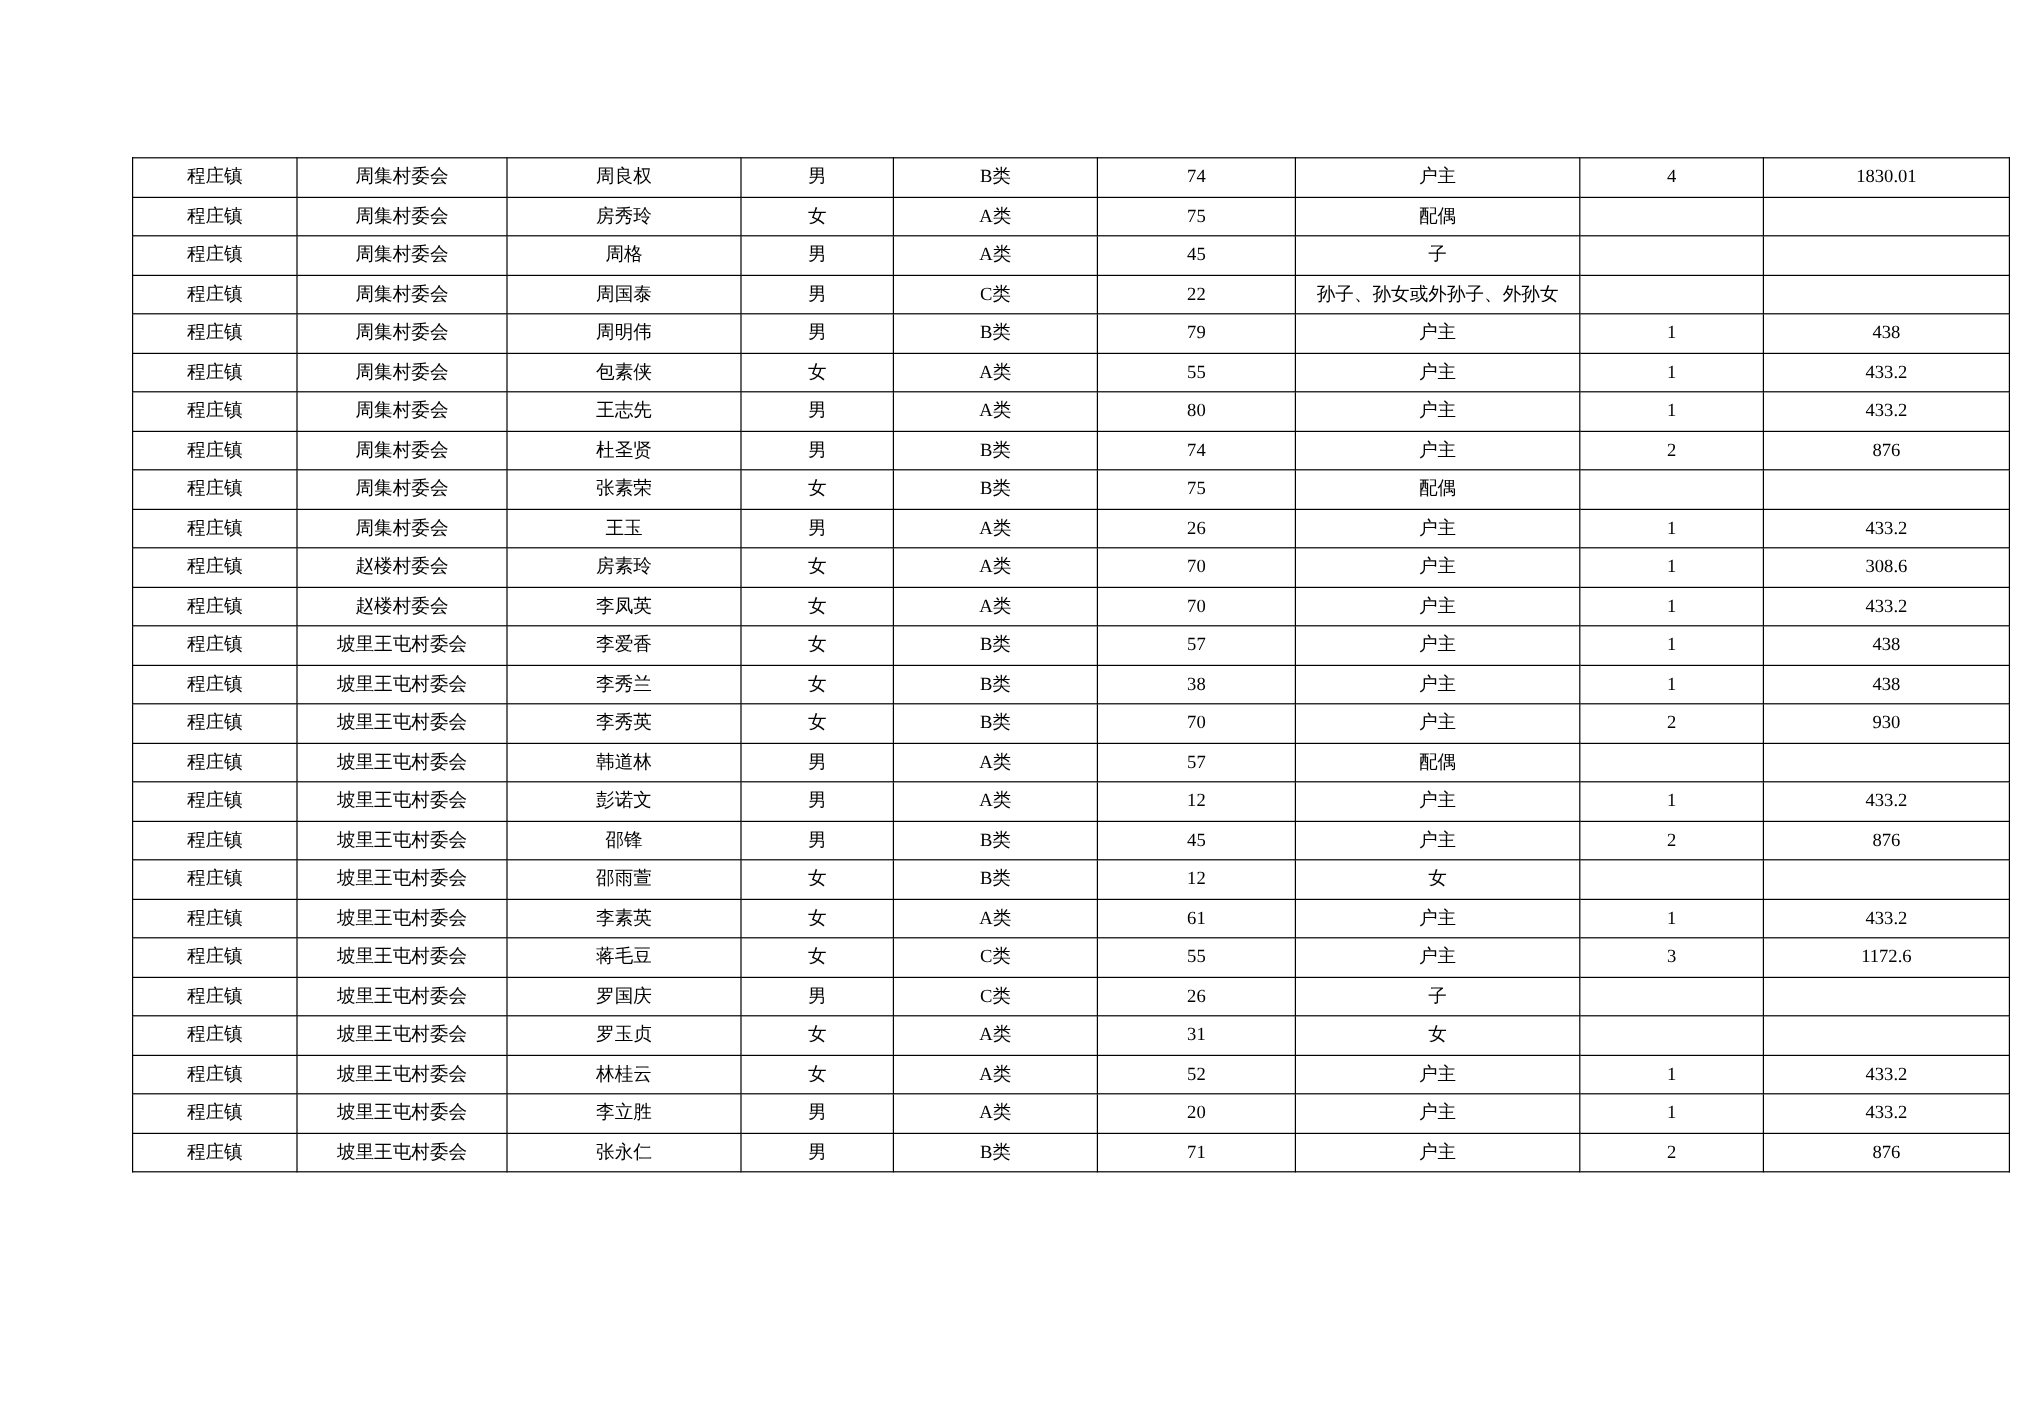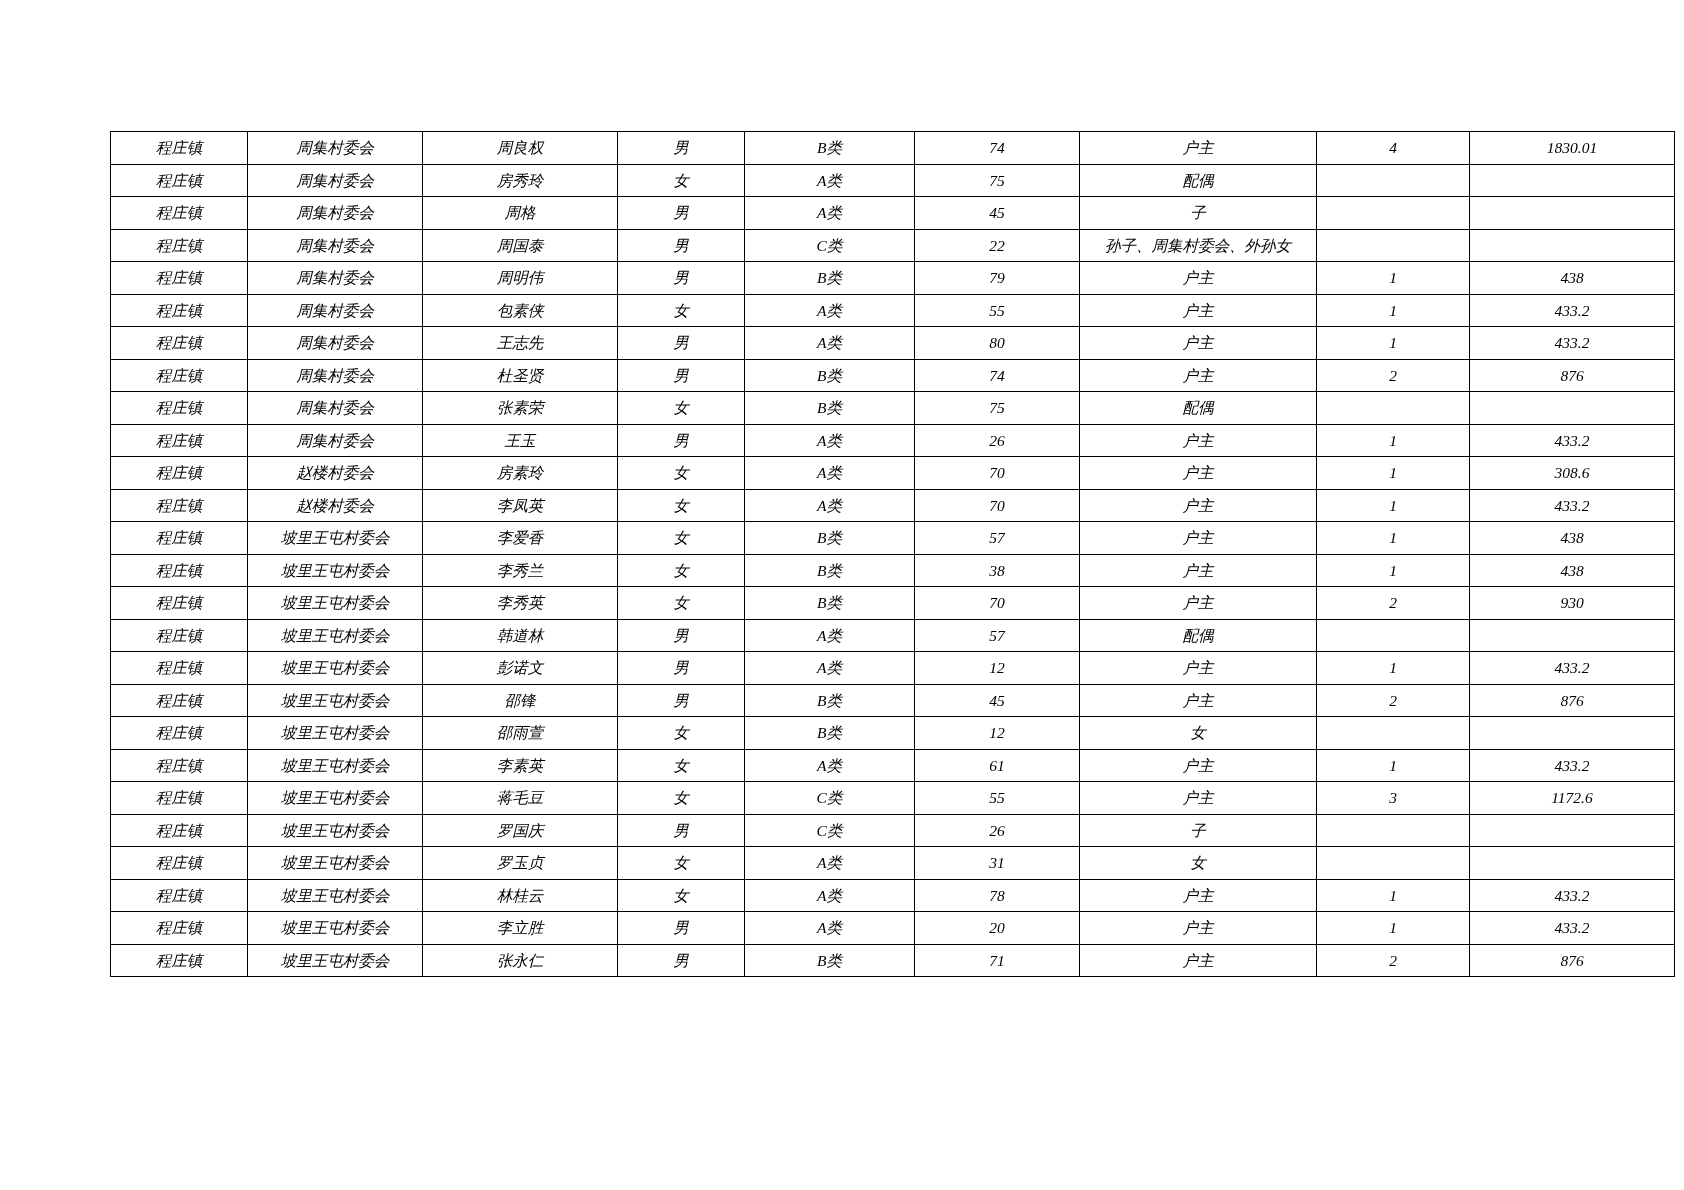--- a/index.html
+++ b/index.html
@@ -23,21 +23,20 @@
   .table-wrap {
     position: absolute;
     left: 110px;
     top: 131px;
     width: 1464px;
   }
   table.doc-table {
     border-collapse: collapse;
     width: 1464px;
     table-layout: fixed;
-    font-style: italic;
   }
   table.doc-table td {
     border: 1px solid #000000;
     height: 31.5px;
     padding: 0 2px;
     text-align: center;
     vertical-align: middle;
     font-size: 15.5px;
     line-height: 17px;
     font-family: "Liberation Serif", "DejaVu Serif", serif;
@@ -116,21 +115,21 @@
             <td class="num"></td>
             <td class="num"></td>
           </tr>
           <tr>
             <td>程庄镇</td>
             <td>周集村委会</td>
             <td>周国泰</td>
             <td>男</td>
             <td>C类</td>
             <td class="num">22</td>
-            <td class="relation-wrap">孙子、周集村委会、外孙女</td>
+            <td class="relation-wrap">孙子、孙女或外孙子、外孙女</td>
             <td class="num"></td>
             <td class="num"></td>
           </tr>
           <tr>
             <td>程庄镇</td>
             <td>周集村委会</td>
             <td>周明伟</td>
             <td>男</td>
             <td>B类</td>
             <td class="num">79</td>
@@ -335,21 +334,21 @@
             <td>女</td>
             <td class="num"></td>
             <td class="num"></td>
           </tr>
           <tr>
             <td>程庄镇</td>
             <td>坡里王屯村委会</td>
             <td>林桂云</td>
             <td>女</td>
             <td>A类</td>
-            <td class="num">78</td>
+            <td class="num">52</td>
             <td>户主</td>
             <td class="num">1</td>
             <td class="num">433.2</td>
           </tr>
           <tr>
             <td>程庄镇</td>
             <td>坡里王屯村委会</td>
             <td>李立胜</td>
             <td>男</td>
             <td>A类</td>

